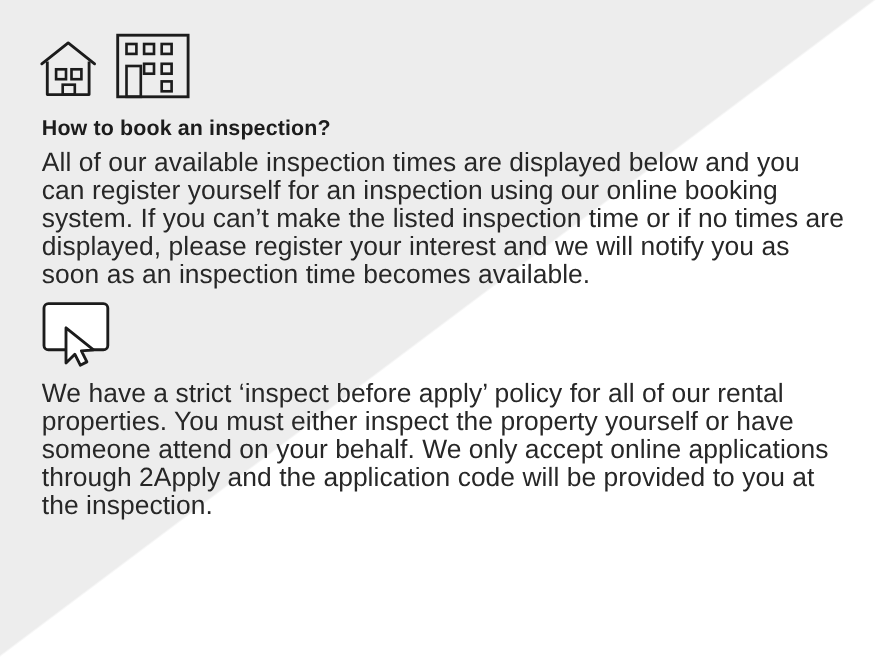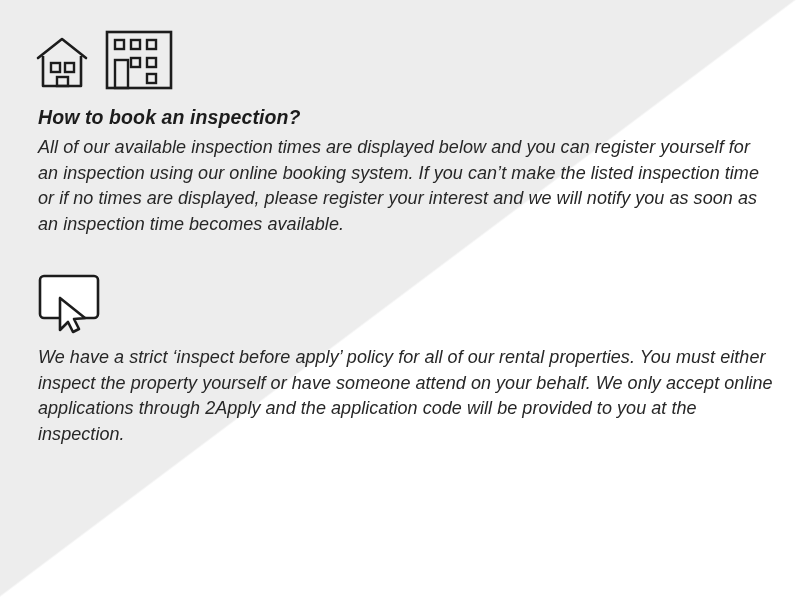--- a/index.html
+++ b/index.html
@@ -12,21 +12,20 @@
     font-family: "Liberation Sans", sans-serif;
     background: #ffffff;
     overflow: hidden;
   }
   .page {
     position: relative;
     width: 800px;
     height: 600px;
     background: #eab308;
     overflow: hidden;
-    font-style: italic;
   }
   
   .bg-wedge {
     position: absolute;
     left: 0;
     top: 0;
     width: 800px;
     height: 600px;
     background: linear-gradient(to bottom right, #ededed 0%, #ededed 49.6%, #ffffff 49.8%, #ffffff 100%);
     z-index: 0;
@@ -62,21 +61,21 @@
     top: 272px;
   }
   h2.heading {
     font-size: 19.5px;
     font-weight: bold;
     color: #1c1c1c;
     margin: 0 0 6px 0;
     letter-spacing: 0.1px;
   }
   p.body-text {
-    font-size: 18px;
+    font-size: 24px;
     line-height: 25.5px;
     color: #272727;
     margin: 0;
     letter-spacing: 0.05px;
   }
 </style>
 </head>
 <body>
 
 <div class="page">

